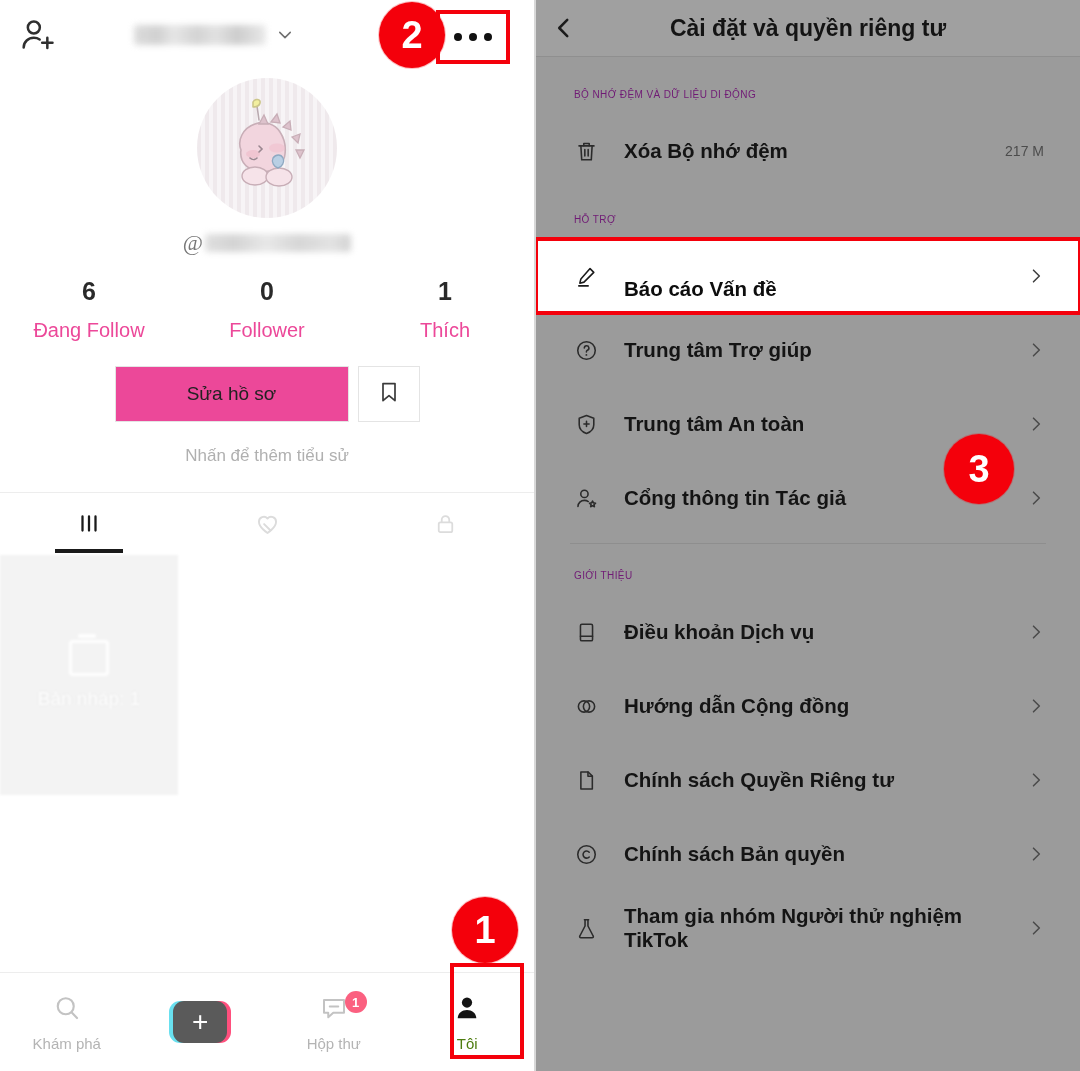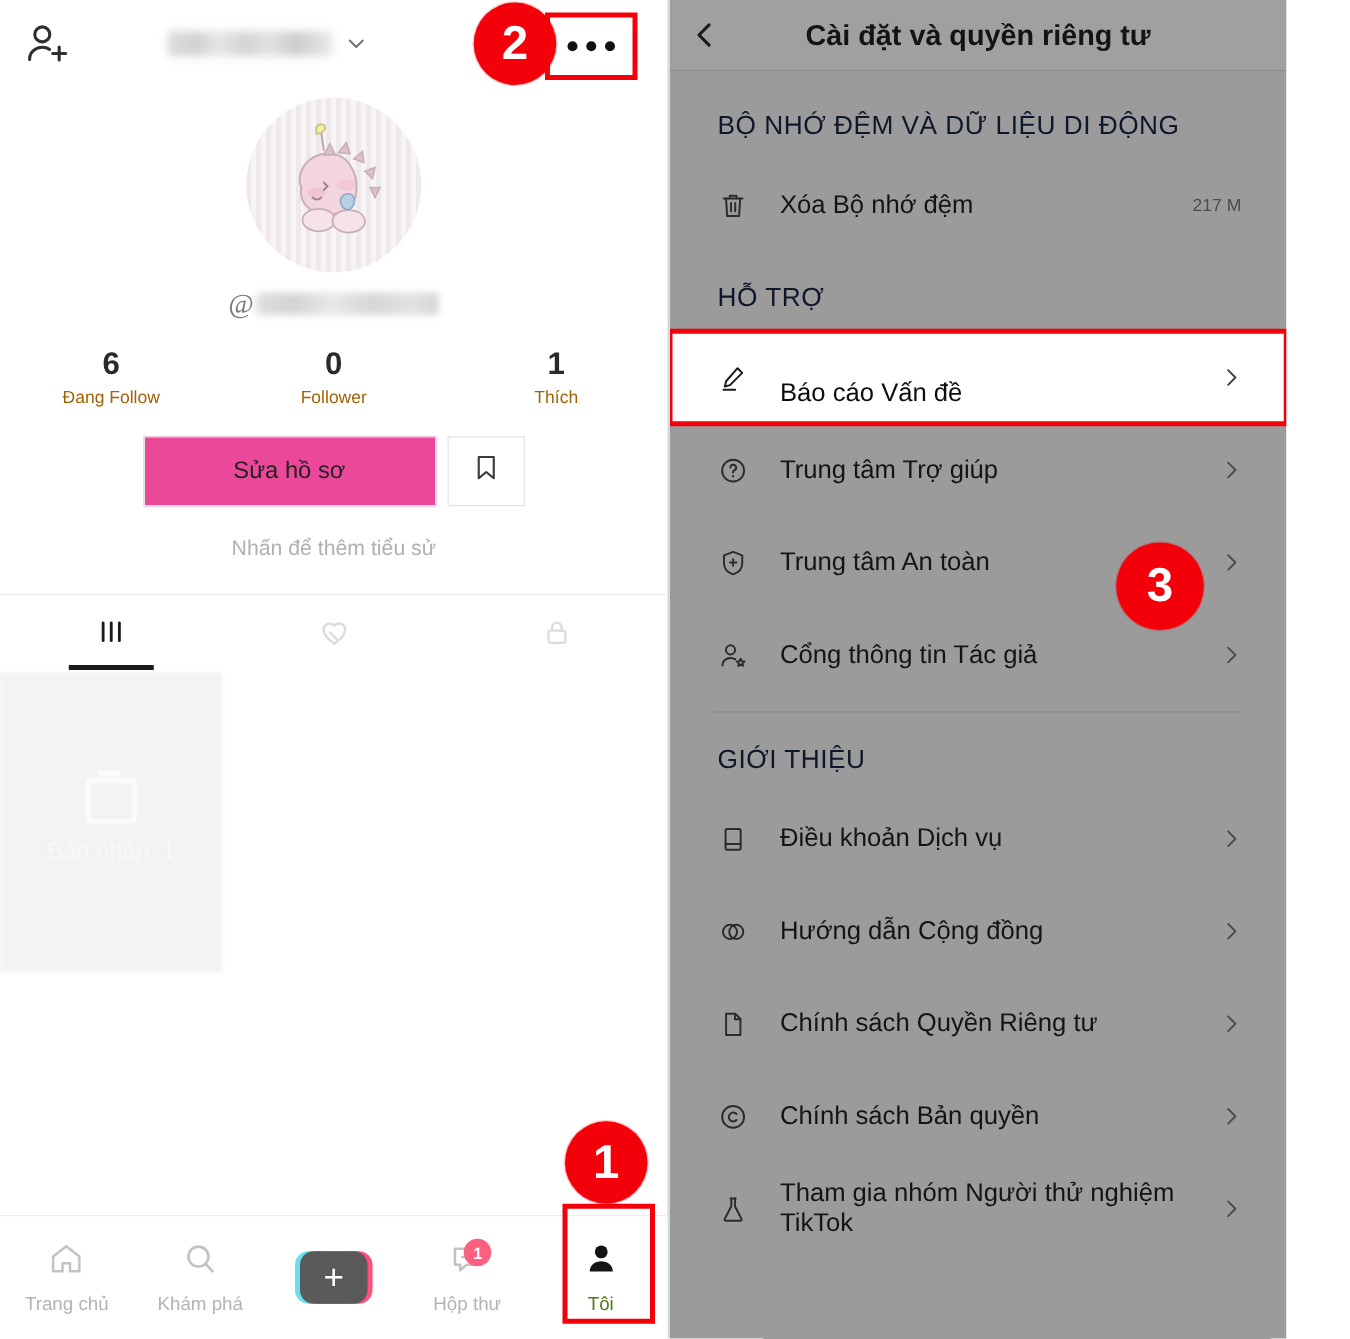--- a/index.html
+++ b/index.html
@@ -160,23 +160,23 @@
     flex: 1 1 0;
     text-align: center;
   }
   .stat-num {
     font-size: 25px;
     font-weight: bold;
     color: #2a2a2a;
     line-height: 1.1;
   }
   .stat-label {
-    font-size: 14px;
-    color: #a16207;
-    margin-top: 3px;
+    font-size: 20px;
+    color: #ec4899;
+    margin-top: 13px;
   }
 
   .actions {
     display: flex;
     justify-content: center;
     align-items: center;
     gap: 9px;
     margin-top: 24px;
   }
   .edit-profile-btn {
@@ -352,21 +352,21 @@
     height: 96px;
     border: 4px solid #f4000b;
     box-sizing: border-box;
     z-index: 30;
     pointer-events: none;
   }
 
   
   .panel-right {
     position: relative;
-    width: 493px;
+    width: 544px;
     height: 1071px;
     background: #9b9b9b;
     box-sizing: border-box;
     overflow: hidden;
   }
   .settings-header {
     position: relative;
     height: 56px;
     display: flex;
     align-items: center;
@@ -387,23 +387,23 @@
     font-size: 23px;
     font-weight: bold;
     color: #141414;
     margin-right: 56px;
   }
 
   .settings-body {
     padding-top: 6px;
   }
   .section-header {
-    font-size: 21px;
+    font-size: 10px;
     letter-spacing: .4px;
-    color: #0f172a;
+    color: #701a75;
     padding: 26px 38px 14px 38px;
   }
   .settings-row {
     display: flex;
     align-items: center;
     height: 74px;
     padding: 0 34px 0 38px;
     box-sizing: border-box;
     position: relative;
   }
@@ -413,20 +413,21 @@
     display: flex;
     align-items: center;
     justify-content: flex-start;
     color: #2b2b2b;
   }
   .row-label {
     flex: 1 1 auto;
     font-size: 20.5px;
     color: #141414;
     margin-left: 14px;
+    font-weight: bold;
   }
   .row-value {
     font-size: 14px;
     color: #4c4c4c;
     margin-right: 2px;
   }
   .row-chevron {
     color: #4a4a4a;
     display: flex;
     align-items: center;
@@ -573,28 +574,20 @@
     </div>
 
     <div class="grid-area">
       <div class="video-thumb">
         <span class="draft-icon"></span>
         <span class="draft-label">Bản nháp: 1</span>
       </div>
     </div>
 
     <div class="bottom-nav">
-      <div class="nav-item">
-        <span class="nav-icon">
-          <svg viewBox="0 0 24 24" width="30" height="30" fill="none" stroke="currentColor" stroke-width="1.6" stroke-linecap="round" stroke-linejoin="round">
-            <path d="M3.6 10.6 12 4l8.4 6.6V20H14.4v-5.2H9.6V20H3.6z"></path>
-          </svg>
-        </span>
-        <span class="nav-label">Trang chủ</span>
-      </div>
 
       <div class="nav-item">
         <span class="nav-icon">
           <svg viewBox="0 0 24 24" width="30" height="30" fill="none" stroke="currentColor" stroke-width="1.7" stroke-linecap="round">
             <circle cx="11" cy="10.6" r="6.4"></circle>
             <path d="M15.8 15.6 20 20"></path>
           </svg>
         </span>
         <span class="nav-label">Khám phá</span>
       </div>

